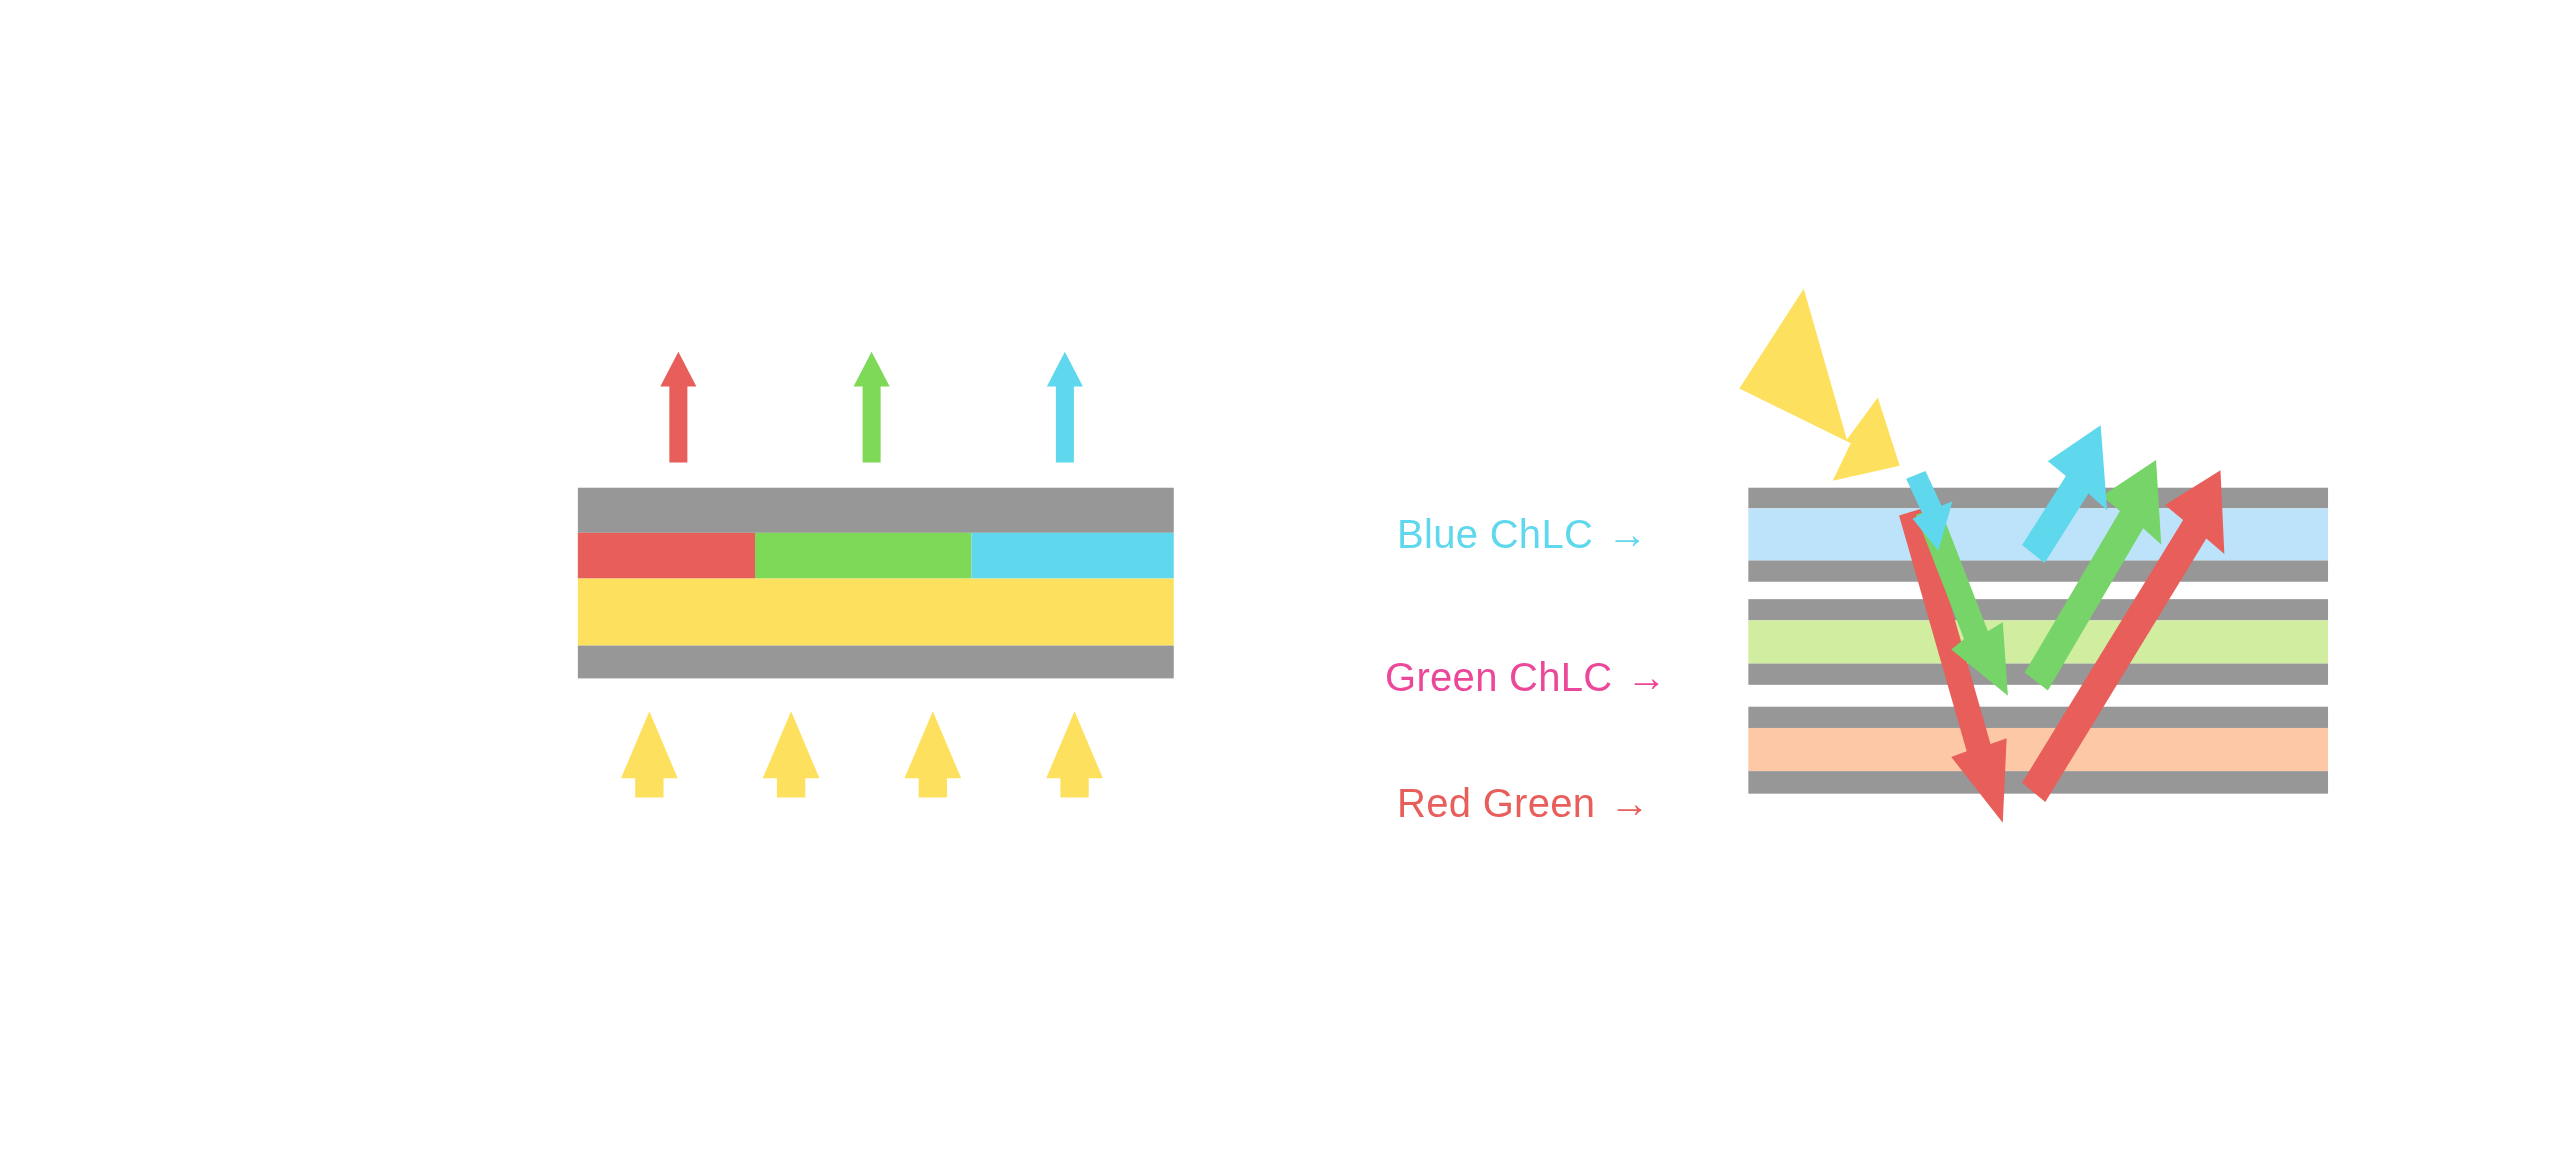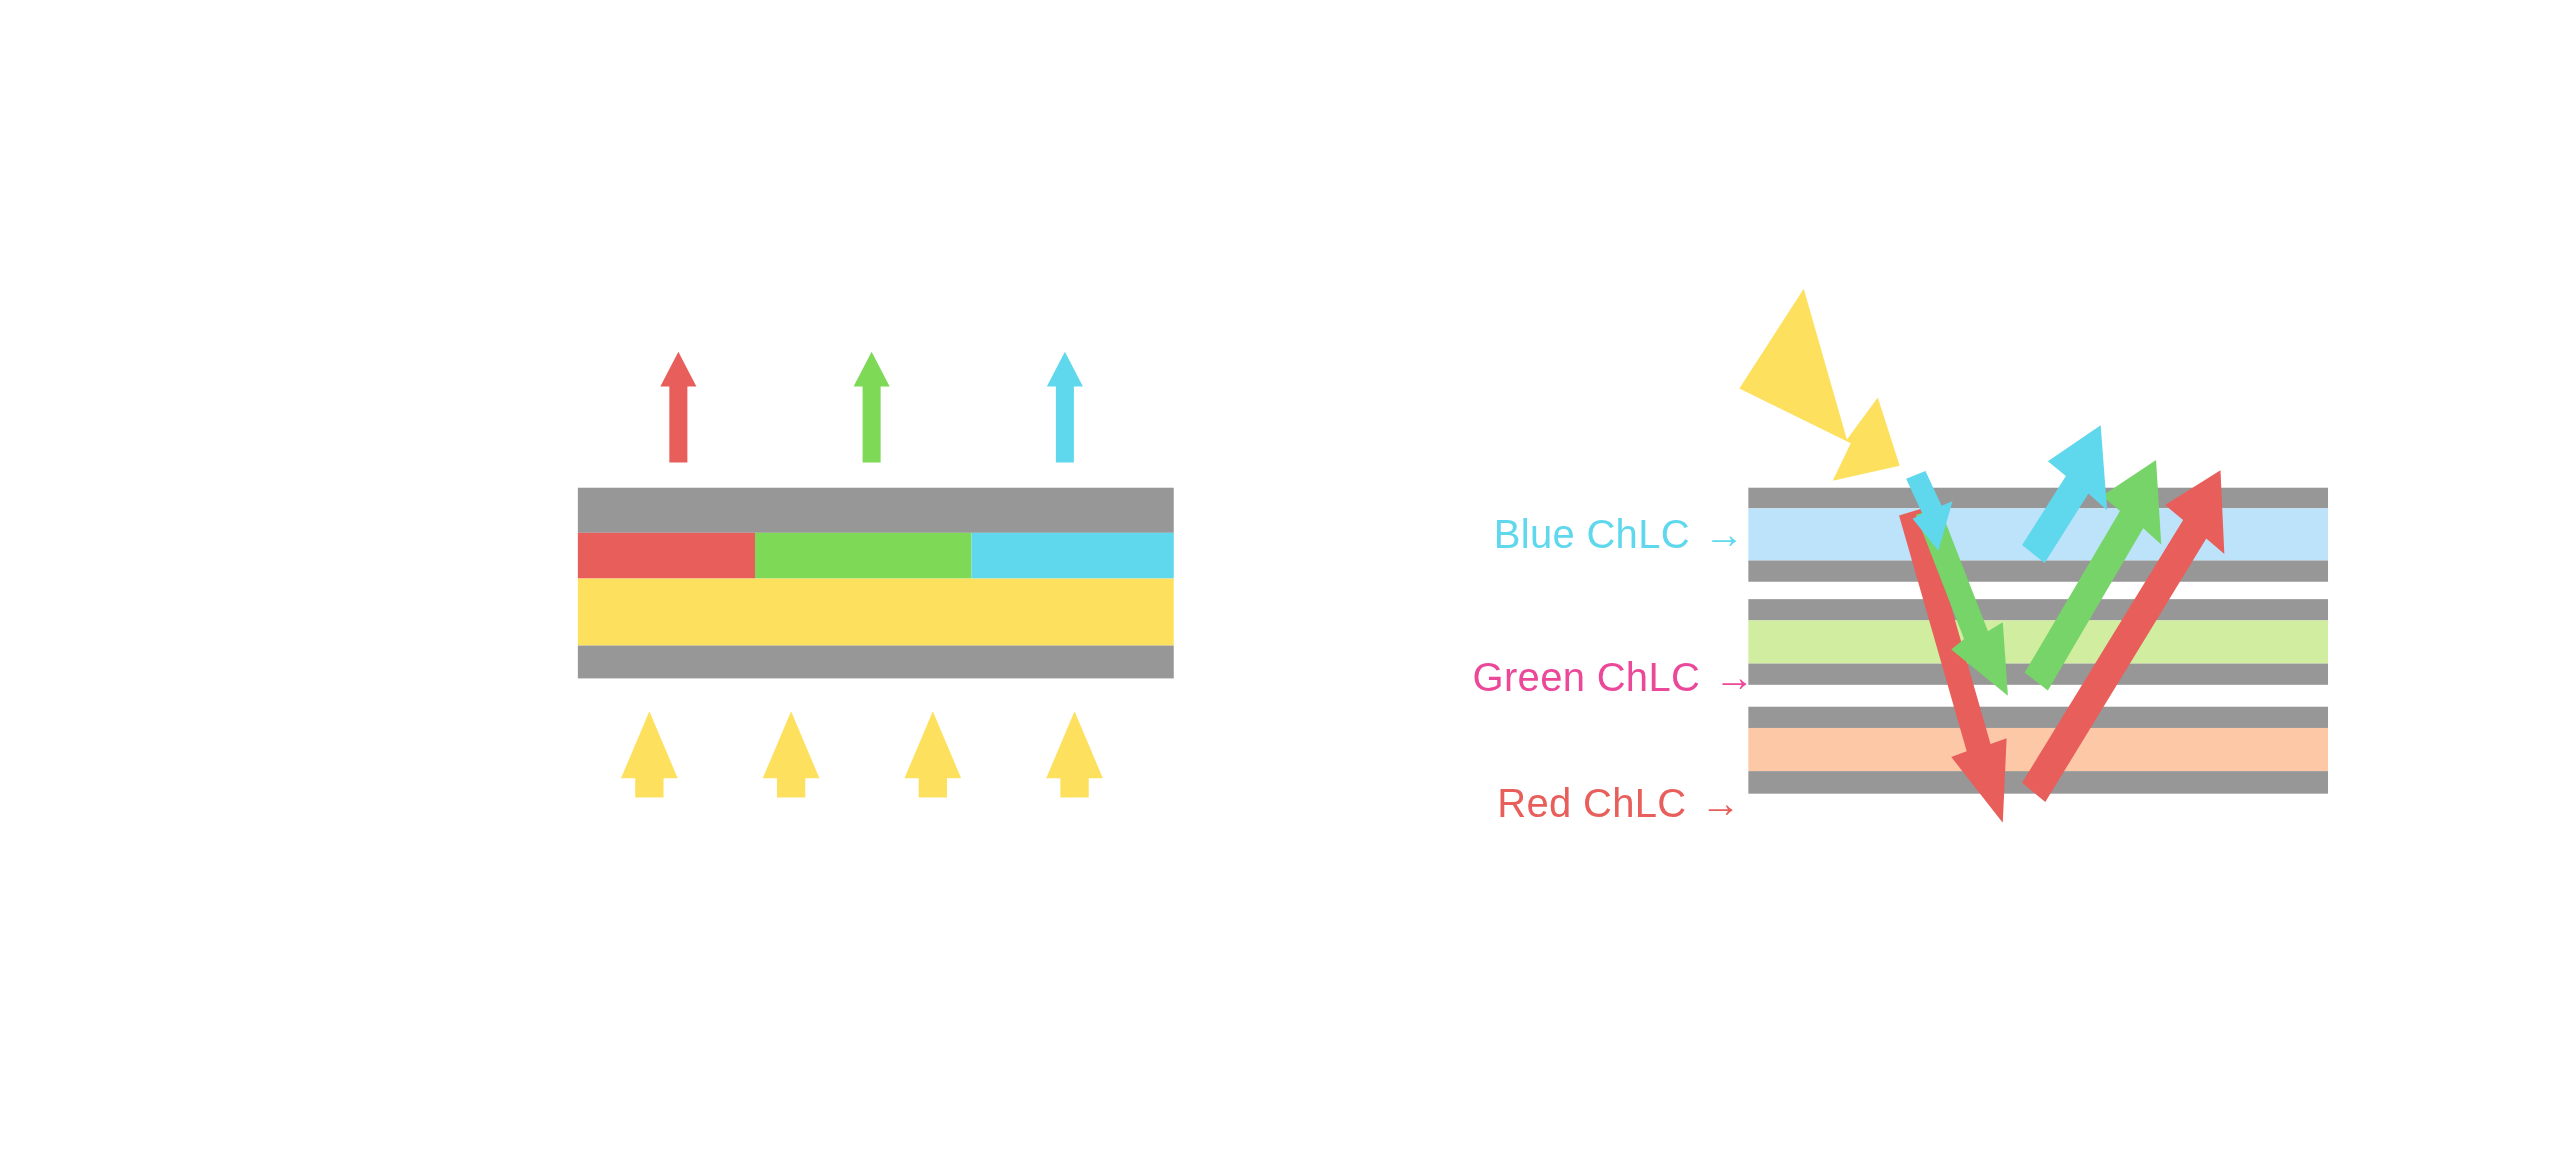--- a/index.html
+++ b/index.html
@@ -11,21 +11,21 @@
   }
   #stage{position:relative;width:2576px;height:1154px;background:#ffffff;}
   .panel{position:absolute;}
   svg{display:block;overflow:visible;}
   .lbl{
     position:absolute;
     font-size:40px;
     font-weight:400;
     letter-spacing:0.3px;
     white-space:nowrap;
-    text-align:center;
+    text-align:left;
     font-family:"Liberation Sans","DejaVu Sans",sans-serif;
   }
 </style>
 </head>
 <body>
 
 <div id="stage">
 
   <div class="panel" style="left:0;top:0;">
     <svg width="1224" height="902" viewBox="0 0 1900 1400">
@@ -116,17 +116,17 @@
 
   <div class="lbl" style="left:1397px;top:512px;width:444px;color:#5fd8ed;">
     <span>Blue ChLC</span><span style="padding-left:14px;">→</span>
   </div>
 
   <div class="lbl" style="left:1385px;top:655px;width:457px;color:#ec4899;">
     <span>Green ChLC</span><span style="padding-left:14px;">→</span>
   </div>
 
   <div class="lbl" style="left:1397px;top:781px;width:444px;color:#e85e5a;">
-    <span>Red ChLC</span><span style="padding-left:14px;">→</span>
+    <span>Red Green</span><span style="padding-left:14px;">→</span>
   </div>
 
 </div>
 
 
 </body></html>

